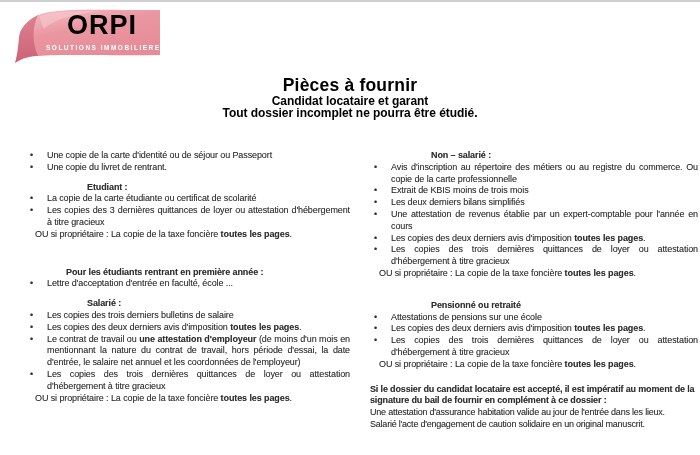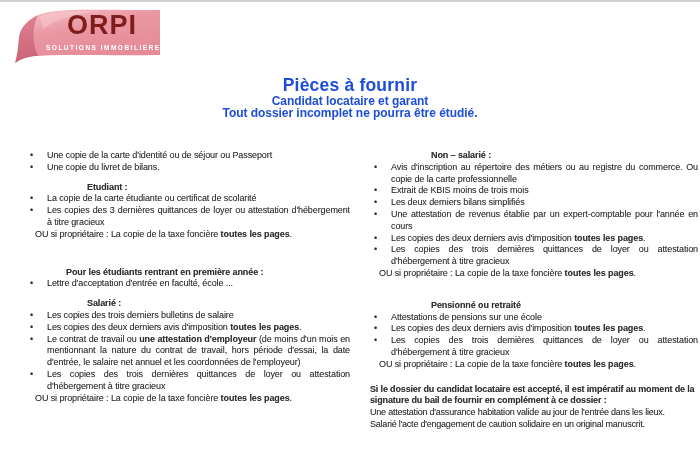--- a/index.html
+++ b/index.html
@@ -11,31 +11,31 @@
     color:#2e2e2e;
     overflow:hidden;
   }
   .top-edge{position:absolute;top:0;left:0;right:0;height:2px;background:#cfcfcf;}
 
   
   .logo{position:absolute;left:14px;top:3px;width:148px;height:62px;}
   .logo svg{position:absolute;left:0;top:0;}
   .logo-brand{
     position:absolute;left:32px;top:7px;width:112px;
-    text-align:center;color:#7f1d1d;
+    text-align:center;color:#000000;
     font-size:27px;font-weight:800;letter-spacing:1px;line-height:30px;
   }
   .logo-tagline{
     position:absolute;left:32px;top:41px;width:112px;
     text-align:center;color:#ffffff;
     font-size:6.5px;font-weight:700;letter-spacing:1.5px;white-space:nowrap;
   }
 
   
-  .doc-header{position:absolute;top:75px;left:0;width:100%;text-align:center;color:#1d4ed8;}
+  .doc-header{position:absolute;top:75px;left:0;width:100%;text-align:center;color:#000000;}
   .doc-title{font-size:17.5px;font-weight:bold;line-height:21px;letter-spacing:0.2px;}
   .doc-sub{font-size:12px;font-weight:bold;line-height:11.5px;letter-spacing:-0.05px;}
 
   
   .content{position:absolute;left:14px;top:150px;display:flex;align-items:flex-start;}
   .col{
     font-size:9px;line-height:11.8px;letter-spacing:-0.1px;
     text-shadow:0 0 0.3px rgba(40,40,40,0.35);
   }
   .col.left{width:336px;}
@@ -89,21 +89,21 @@
   </div>
 
   <div class="content">
     <div class="col left" id="col-left">
         <div class="bullet-row">
           <span class="dot">•</span>
           <span class="txt"><span>Une copie de la carte d'identité ou de séjour ou Passeport</span></span>
         </div>
         <div class="bullet-row">
           <span class="dot">•</span>
-          <span class="txt"><span>Une copie du livret de bilans.</span></span>
+          <span class="txt"><span>Une copie du livret de rentrant.</span></span>
         </div>
         <div class="gap-sm"></div>
         <div class="sec-heading">Etudiant :</div>
         <div class="bullet-row">
           <span class="dot">•</span>
           <span class="txt"><span>La copie de la carte étudiante ou certificat de scolarité</span></span>
         </div>
         <div class="bullet-row">
           <span class="dot">•</span>
           <span class="txt"><span>Les copies des 3 dernières quittances de loyer ou attestation d'hébergement à titre gracieux</span></span>

